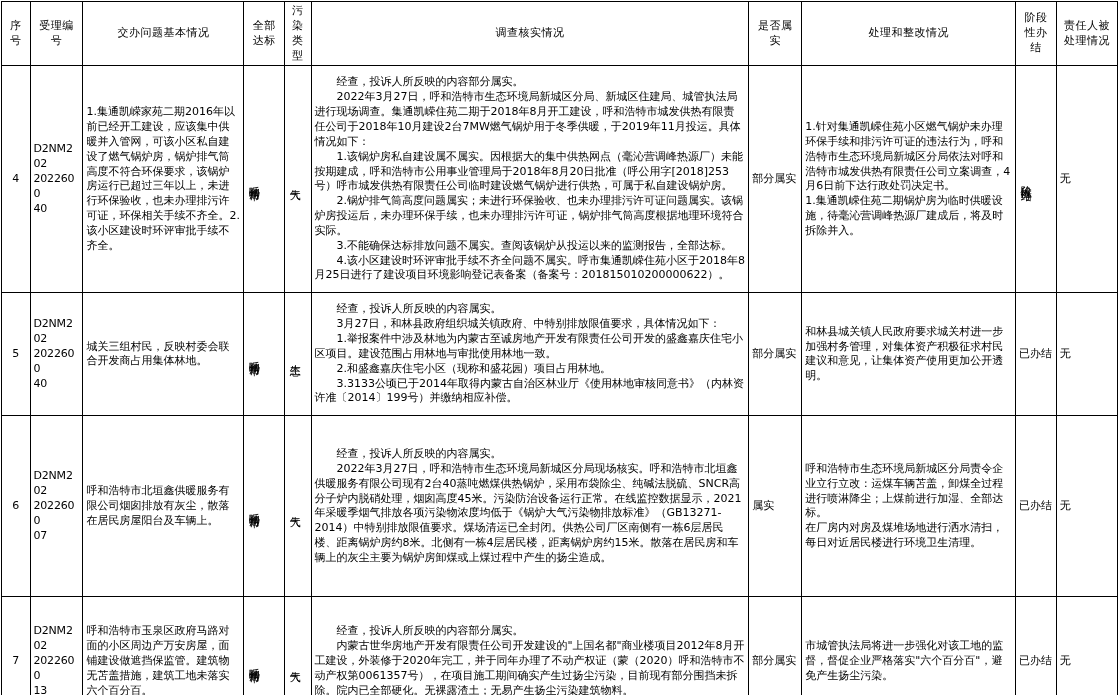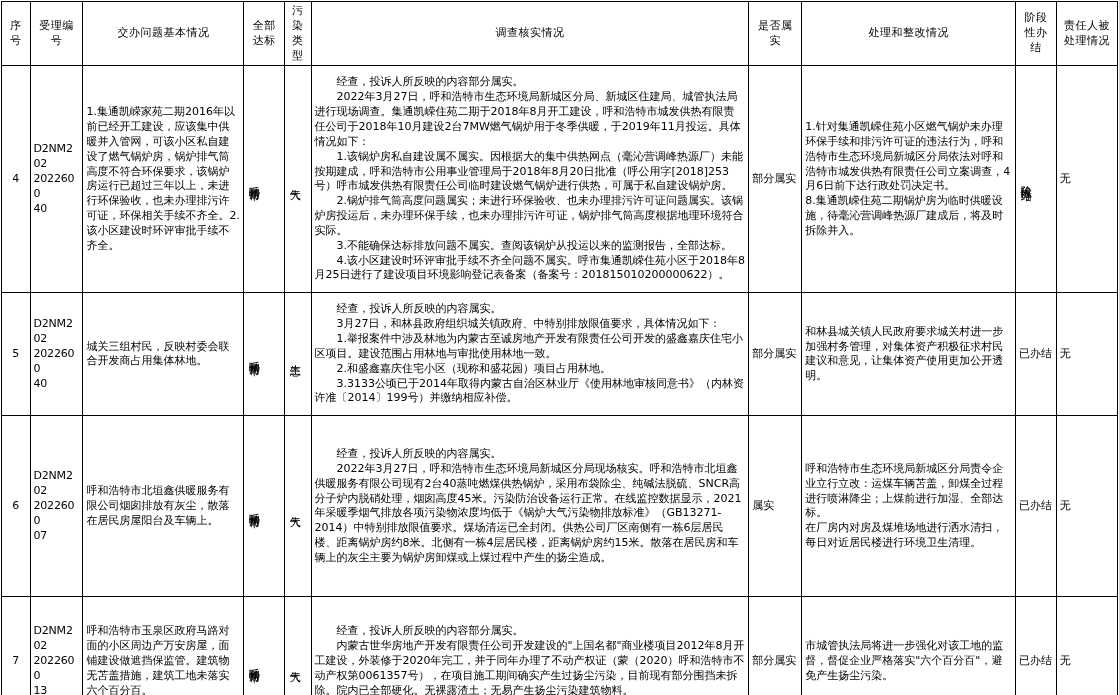--- a/index.html
+++ b/index.html
@@ -137,21 +137,21 @@
           <p class="p indent">经查，投诉人所反映的内容部分属实。</p>
           <p class="p indent">2022年3月27日，呼和浩特市生态环境局新城区分局、新城区住建局、城管执法局进行现场调查。集通凯嵘住苑二期于2018年8月开工建设，呼和浩特市城发供热有限责任公司于2018年10月建设2台7MW燃气锅炉用于冬季供暖，于2019年11月投运。具体情况如下：</p>
           <p class="p indent">1.该锅炉房私自建设属不属实。因根据大的集中供热网点（毫沁营调峰热源厂）未能按期建成，呼和浩特市公用事业管理局于2018年8月20日批准（呼公用字[2018]253号）呼市城发供热有限责任公司临时建设燃气锅炉进行供热，可属于私自建设锅炉房。</p>
           <p class="p indent">2.锅炉排气筒高度问题属实；未进行环保验收、也未办理排污许可证问题属实。该锅炉房投运后，未办理环保手续，也未办理排污许可证，锅炉排气筒高度根据地理环境符合实际。</p>
           <p class="p indent">3.不能确保达标排放问题不属实。查阅该锅炉从投运以来的监测报告，全部达标。</p>
           <p class="p indent">4.该小区建设时环评审批手续不齐全问题不属实。呼市集通凯嵘住苑小区于2018年8月25日进行了建设项目环境影响登记表备案（备案号：201815010200000622）。</p>
         </td>
         <td class="small-center">部分属实</td>
         <td class="body-text mid">
           <p class="p">1.针对集通凯嵘住苑小区燃气锅炉未办理环保手续和排污许可证的违法行为，呼和浩特市生态环境局新城区分局依法对呼和浩特市城发供热有限责任公司立案调查，4月6日前下达行政处罚决定书。</p>
-          <p class="p">8.集通凯嵘住苑二期锅炉房为临时供暖设施，待毫沁营调峰热源厂建成后，将及时拆除并入。</p>
+          <p class="p">1.集通凯嵘住苑二期锅炉房为临时供暖设施，待毫沁营调峰热源厂建成后，将及时拆除并入。</p>
         </td>
         <td class="small-center">
           <span class="vert">阶段性办结</span>
         </td>
         <td class="small-center">无</td>
       </tr>
 
       <tr class="row5">
         <td class="center">5</td>
         <td class="code">

